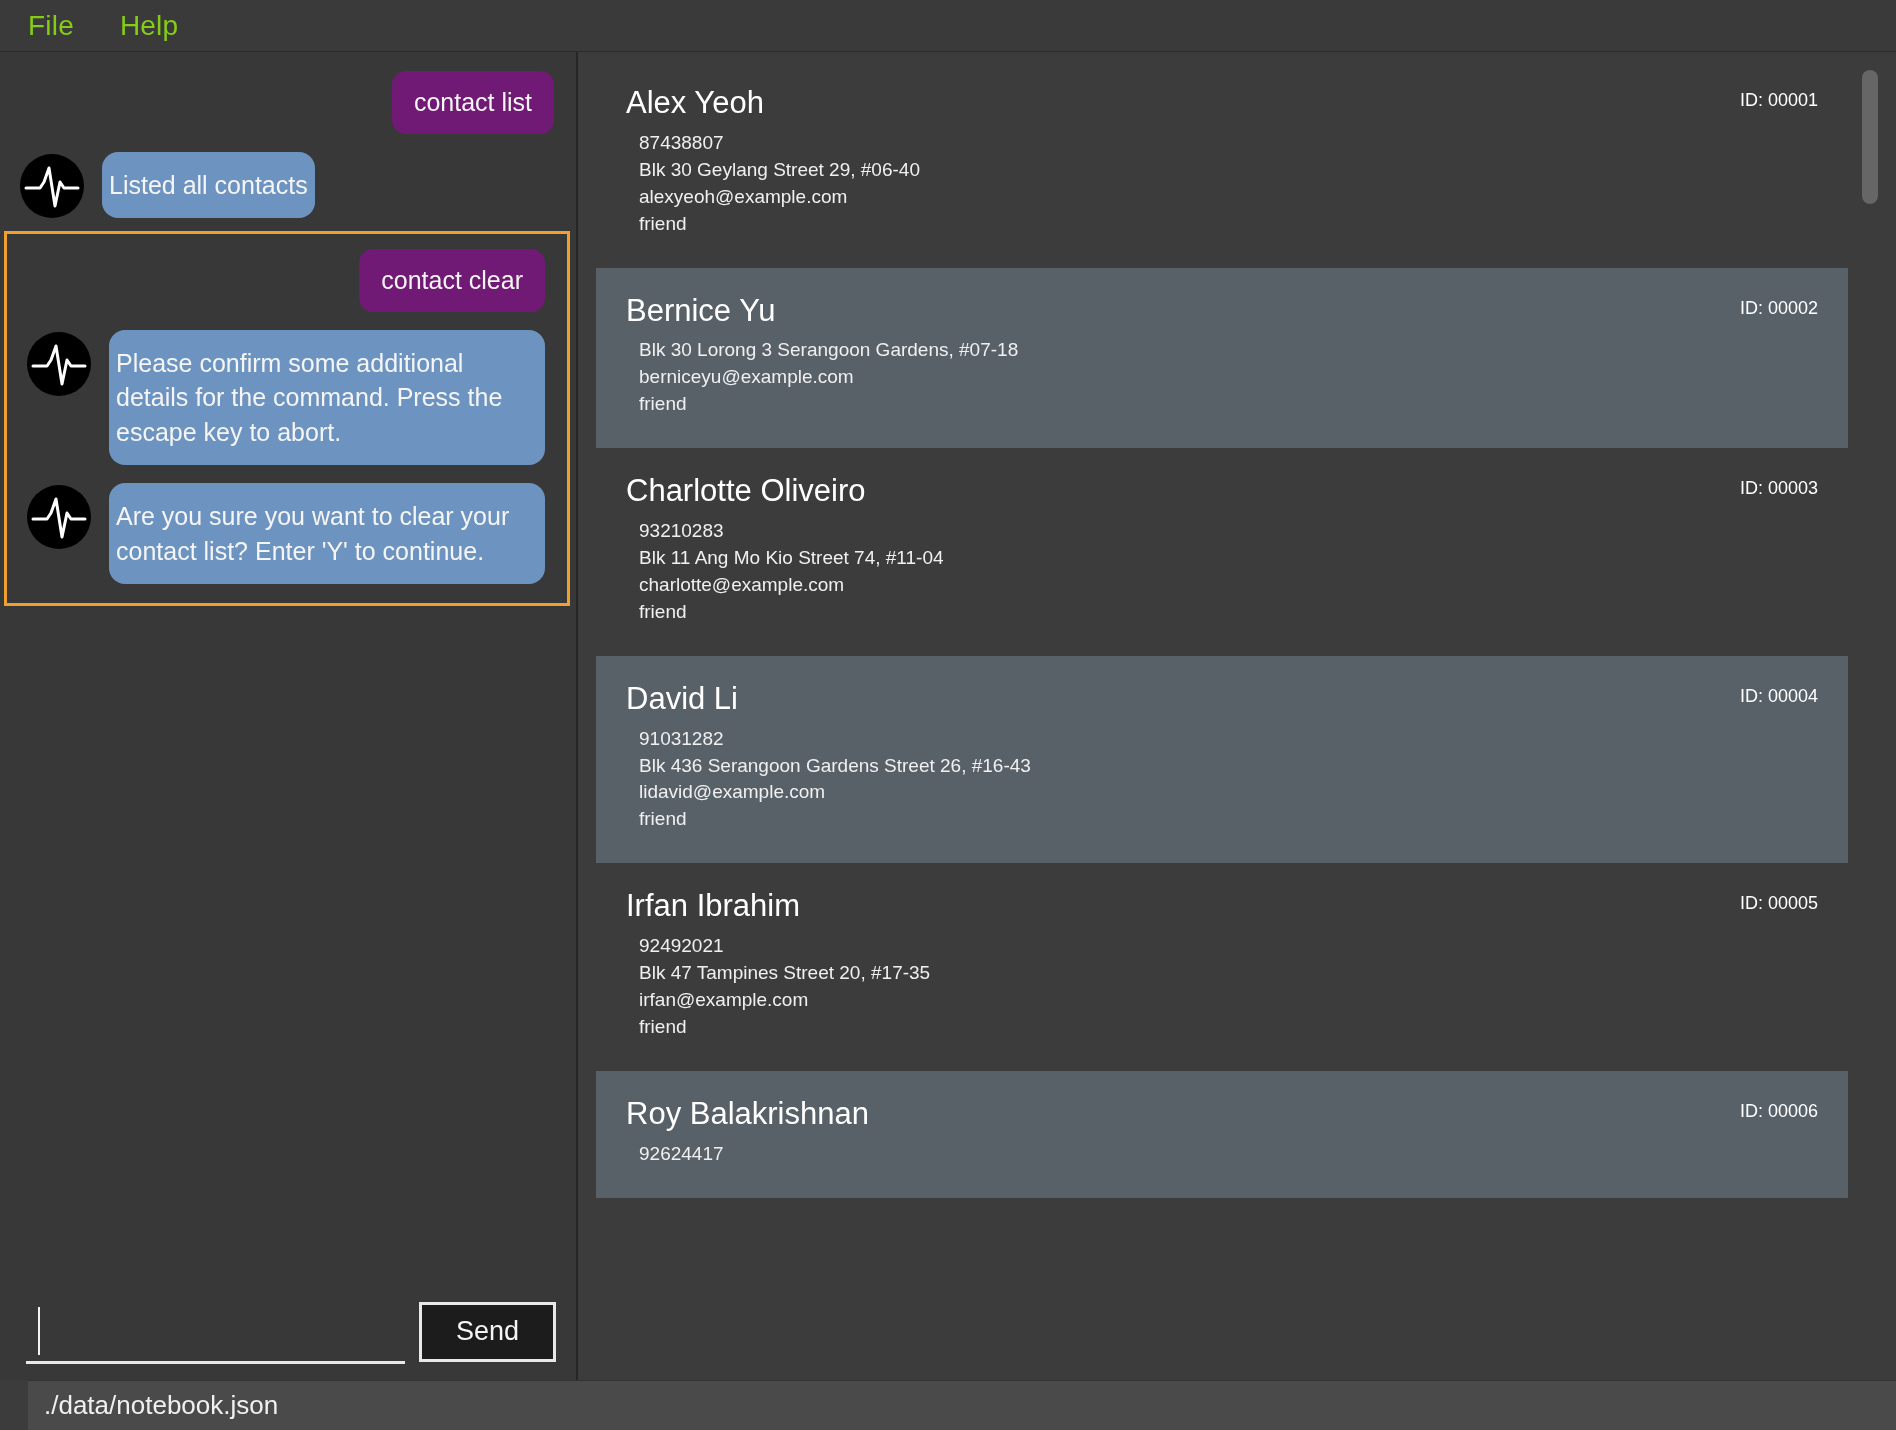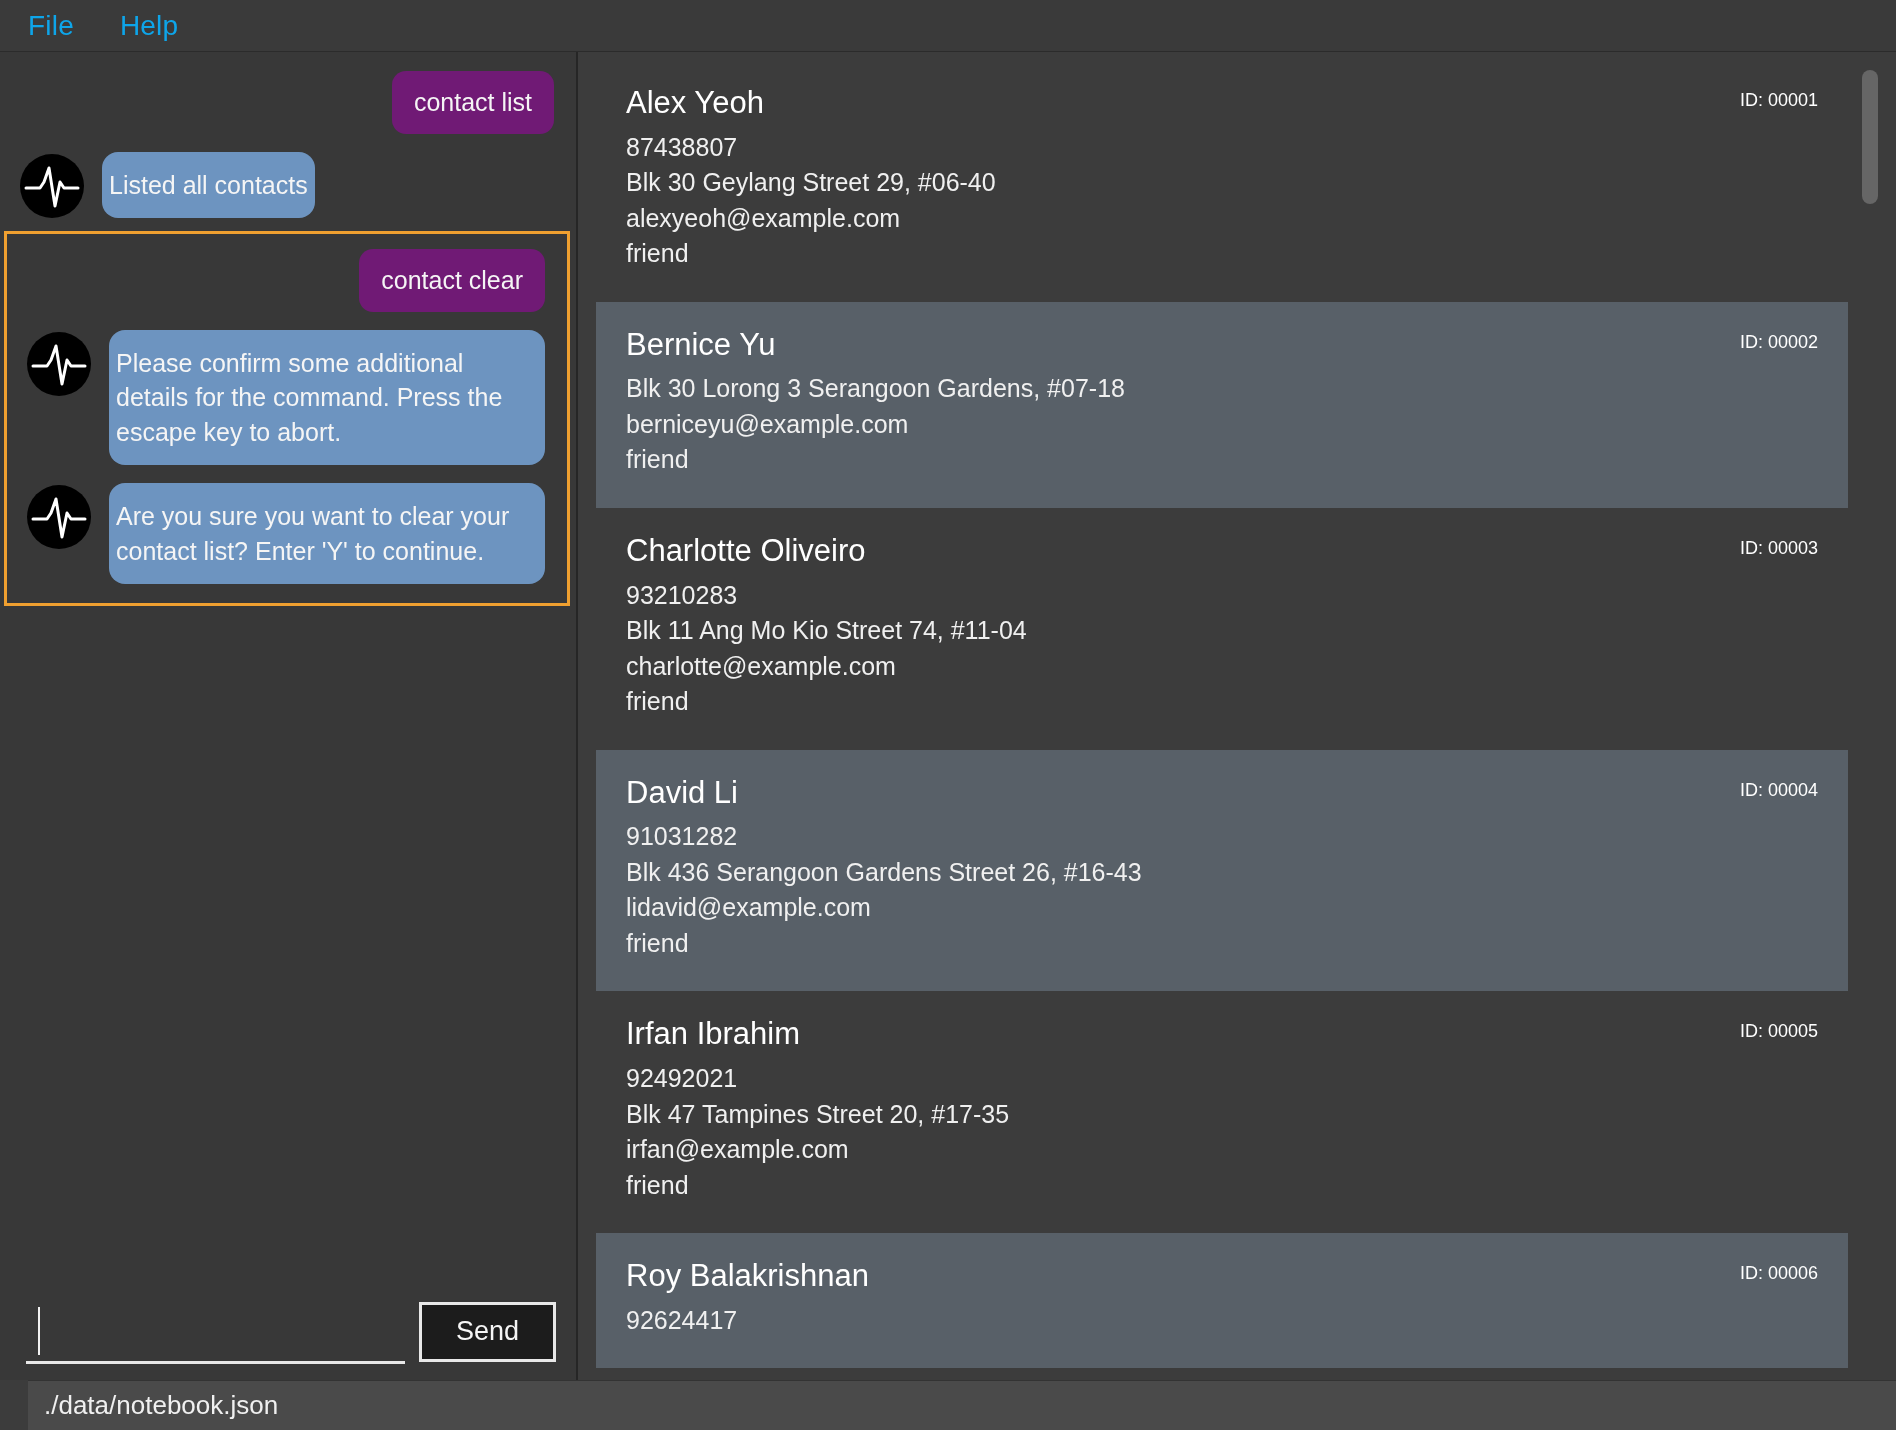--- a/index.html
+++ b/index.html
@@ -20,21 +20,21 @@
     height: 52px;
     flex: 0 0 52px;
     background: #3a3a3a;
     border-bottom: 1px solid #2b2b2b;
     display: flex;
     align-items: center;
     padding-left: 28px;
     gap: 46px;
   }
   .menuitem {
-    color: #0ea5e9;
+    color: #84cc16;
     font-size: 28px;
     line-height: 1;
     letter-spacing: .2px;
     cursor: default;
   }
 
   
   .body {
     flex: 1 1 auto;
     display: flex;
@@ -166,23 +166,24 @@
   .card.odd  { background: #3c3c3c; }
   .card.even { background: #586068; }
   .cinfo { min-width: 0; }
   .cname {
     font-size: 31px;
     color: #ffffff;
     margin-bottom: 9px;
     line-height: 1.12;
   }
   .cline {
-    font-size: 25px;
+    font-size: 19px;
     color: #f0f0f0;
     line-height: 1.42;
+    margin-left: 13px;
   }
   .cid {
     font-size: 18px;
     color: #ffffff;
     white-space: nowrap;
     padding-top: 4px;
   }
 
   
   .scrolltrack {

